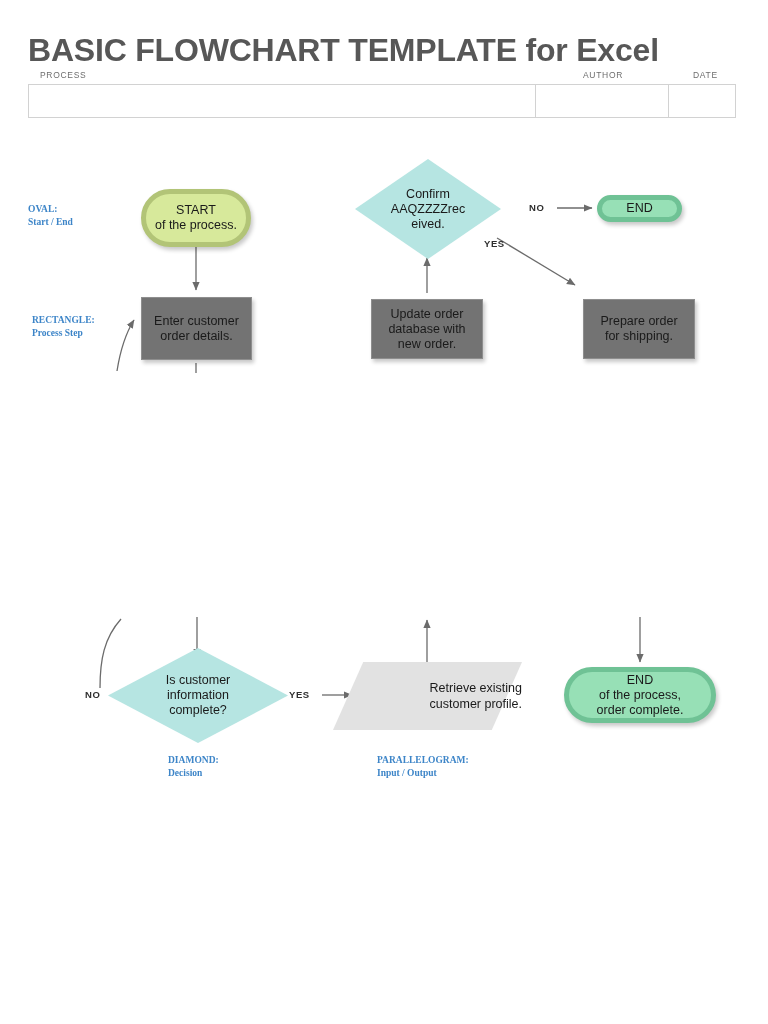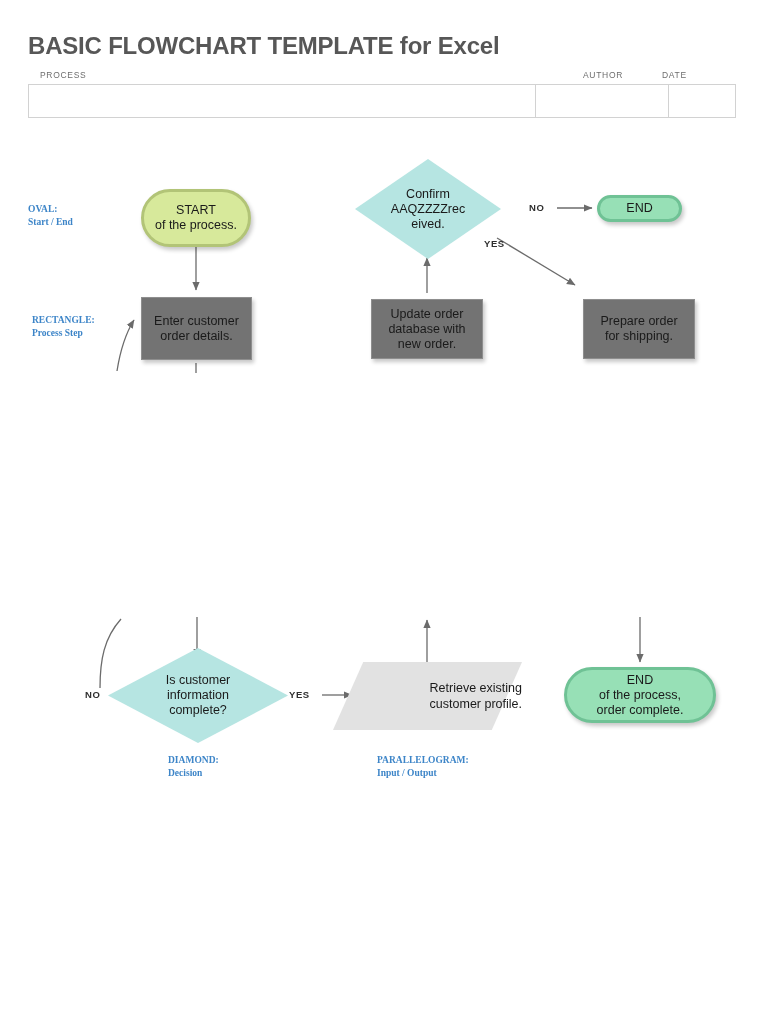--- a/index.html
+++ b/index.html
@@ -14,37 +14,37 @@
     position: relative;
     width: 768px; height: 1024px;
     overflow: hidden;
     background: #ffffff;
   }
 
   
   .doc-title {
     position: absolute;
     left: 28px; top: 32px;
-    font-size: 24px;
+    font-size: 32px;
     font-weight: bold;
     letter-spacing: -0.2px;
     color: #575757;
     white-space: nowrap;
   }
   .meta-labels { position: absolute; left: 0; top: 70px; width: 768px; height: 14px; }
   .meta-label {
     position: absolute;
     font-size: 8.5px;
     letter-spacing: 0.7px;
     color: #6d6d6d;
     font-weight: normal;
   }
   .meta-label.process { left: 28px; padding-left: 12px; }
   .meta-label.author  { left: 583px; }
-  .meta-label.date    { left: 662px; }
+  .meta-label.date    { left: 693px; }
 
   .meta-table {
     position: absolute;
     left: 28px; top: 84px;
     width: 708px; height: 34px;
     display: flex;
     border: 1px solid #d2d2d2;
     background: #fff;
   }
   .meta-cell { height: 100%; border-right: 1px solid #d2d2d2; }
@@ -73,21 +73,21 @@
     justify-content: center;
     text-align: center;
     color: #1a1a1a;
     font-size: 12.5px;
     line-height: 15px;
   }
   .node .txt { position: relative; z-index: 3; padding: 0 6px; }
 
   .oval {
     border-radius: 999px;
-    border: 3px solid #0f172a;
+    border: 5px solid #0f172a;
     box-shadow: 2px 3px 4px rgba(0,0,0,0.22);
   }
   .oval.start { background: #d7e99b; border-color: #b2c477; }
   .oval.end   { background: #97e0b6; border-color: #6fc295; }
 
   .rect {
     background: #737373;
     border: 1px solid #8e8e8e;
     box-shadow: 2px 3px 4px rgba(0,0,0,0.22);
   }

